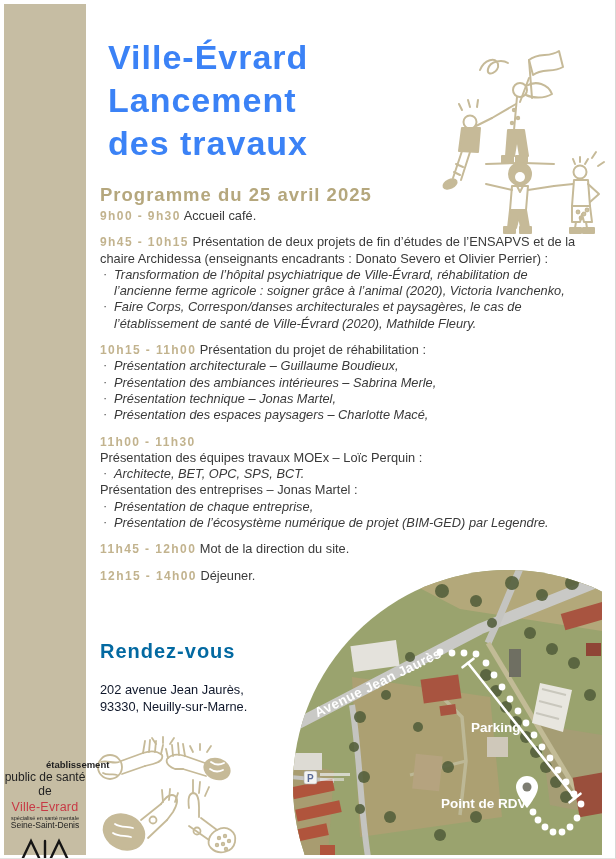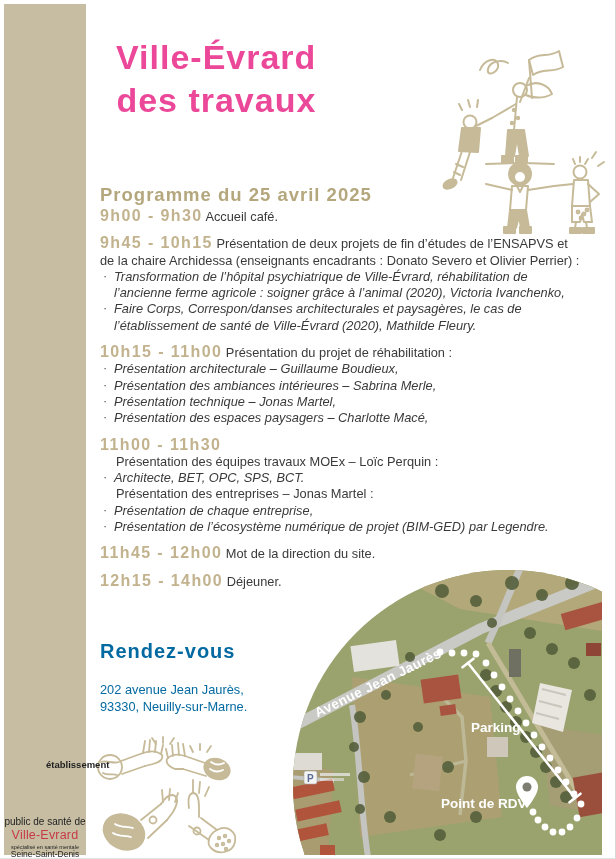--- a/index.html
+++ b/index.html
@@ -6,57 +6,57 @@
   html,body { background:#fff; }
   body { font-family:"Liberation Sans", sans-serif; }
   .page {
     position:relative; width:616px; height:859px; background:#ffffff;
     overflow:hidden; border-right:1px solid #d8d8d5; border-bottom:1px solid #e4e4e2;
   }
   .sidebar {
     position:absolute; left:4px; top:4px; width:82px; height:851px;
     background:#c6bda3;
   }
-  .title { position:absolute; left:116px; top:36px; color:#ec4899;text-align:right; }
+  .title { position:absolute; left:108px; top:36px; color:#3b82f6; }
   .title .tline {
     font-size:34px; font-weight:800; letter-spacing:1px; line-height:43px;
   }
   .program-head {
     position:absolute; left:100px; top:184px; color:#b5a77d;
     font-size:18.5px; font-weight:800; letter-spacing:1px;
   }
   .schedule {
     position:absolute; left:100px; top:208px; width:482px;
     color:#3a3a3a; font-size:12.8px; line-height:16.3px;
   }
   .sched-item { margin-bottom:10px; }
   .sched-item .time {
-    font-weight:800; color:#c2b38e; letter-spacing:1.4px; font-size:16px;
+    font-weight:800; color:#c2b38e; letter-spacing:1.4px; font-size:12px;
   }
   .bullet {
     position:relative; padding-left:14px; font-style:italic;
   }
   .bullet::before {
     content:"·"; position:absolute; left:3px; top:-1px; font-style:normal; color:#555;
   }
-  .subtext { font-style:normal;margin-left:16px; }
+  .subtext { font-style:normal; }
   .rdv-head {
     position:absolute; left:100px; top:640px; color:#0369a1;
     font-size:20px; font-weight:800; letter-spacing:1px;
   }
   .rdv-addr {
-    position:absolute; left:100px; top:682px; color:#0369a1;
+    position:absolute; left:100px; top:682px; color:#0f172a;
     font-size:12.8px; line-height:16.5px;
   }
   .logo-block {
     position:absolute; left:4px; top:760px; width:82px; text-align:center;
     color:#1f1f1f; line-height:1.15;
   }
   .logo-block .l1 { font-size:9.5px; font-weight:600;padding-left:42px; }
-  .logo-block .l2 { font-size:10px;margin-top:45px;  }
+  .logo-block .l2 { font-size:12px;  }
   .logo-block .l3 { font-size:12.5px; color:#c73a45; letter-spacing:0.2px; margin-top:1px;}
   .logo-block .l4 { font-size:5.5px; margin-top:1px; }
   .logo-block .l5 { font-size:8.5px; }
   .aia { margin-top:7px; }
   .aia-caption { font-size:6.6px; font-weight:800; letter-spacing:1.2px; margin-top:1px; }
   .pyramid { position:absolute; left:432px; top:36px; }
   .hands { position:absolute; left:93px; top:736px; }
   .map { position:absolute; left:290px; top:565px; width:312px; height:290px; }
   svg text.maplabel {
     font-family:"Liberation Sans", sans-serif; font-weight:700; fill:#ffffff;
@@ -64,20 +64,21 @@
 </style>
 </head>
 <body>
 
 <div class="page">
 
   <div class="sidebar"></div>
 
   <div class="title">
     <div class="tline">Ville-Évrard</div>
+    <div class="tline">Lancement</div>
     <div class="tline">des travaux</div>
   </div>
 
   <svg class="pyramid" width="178" height="198" viewBox="0 0 178 198">
     <g stroke="#c6ba98" stroke-width="2" fill="none" stroke-linecap="round" stroke-linejoin="round">
 
       <path d="M48,34 c4,-10 16,-14 18,-6 c2,8 -12,14 -10,5 c2,-8 14,-10 20,-6"></path>
 
       <path d="M97,24 L100,62"></path>
       <path d="M97,24 c10,-8 20,-2 30,-9 l4,16 c-10,6 -21,1 -30,8 Z"></path>

